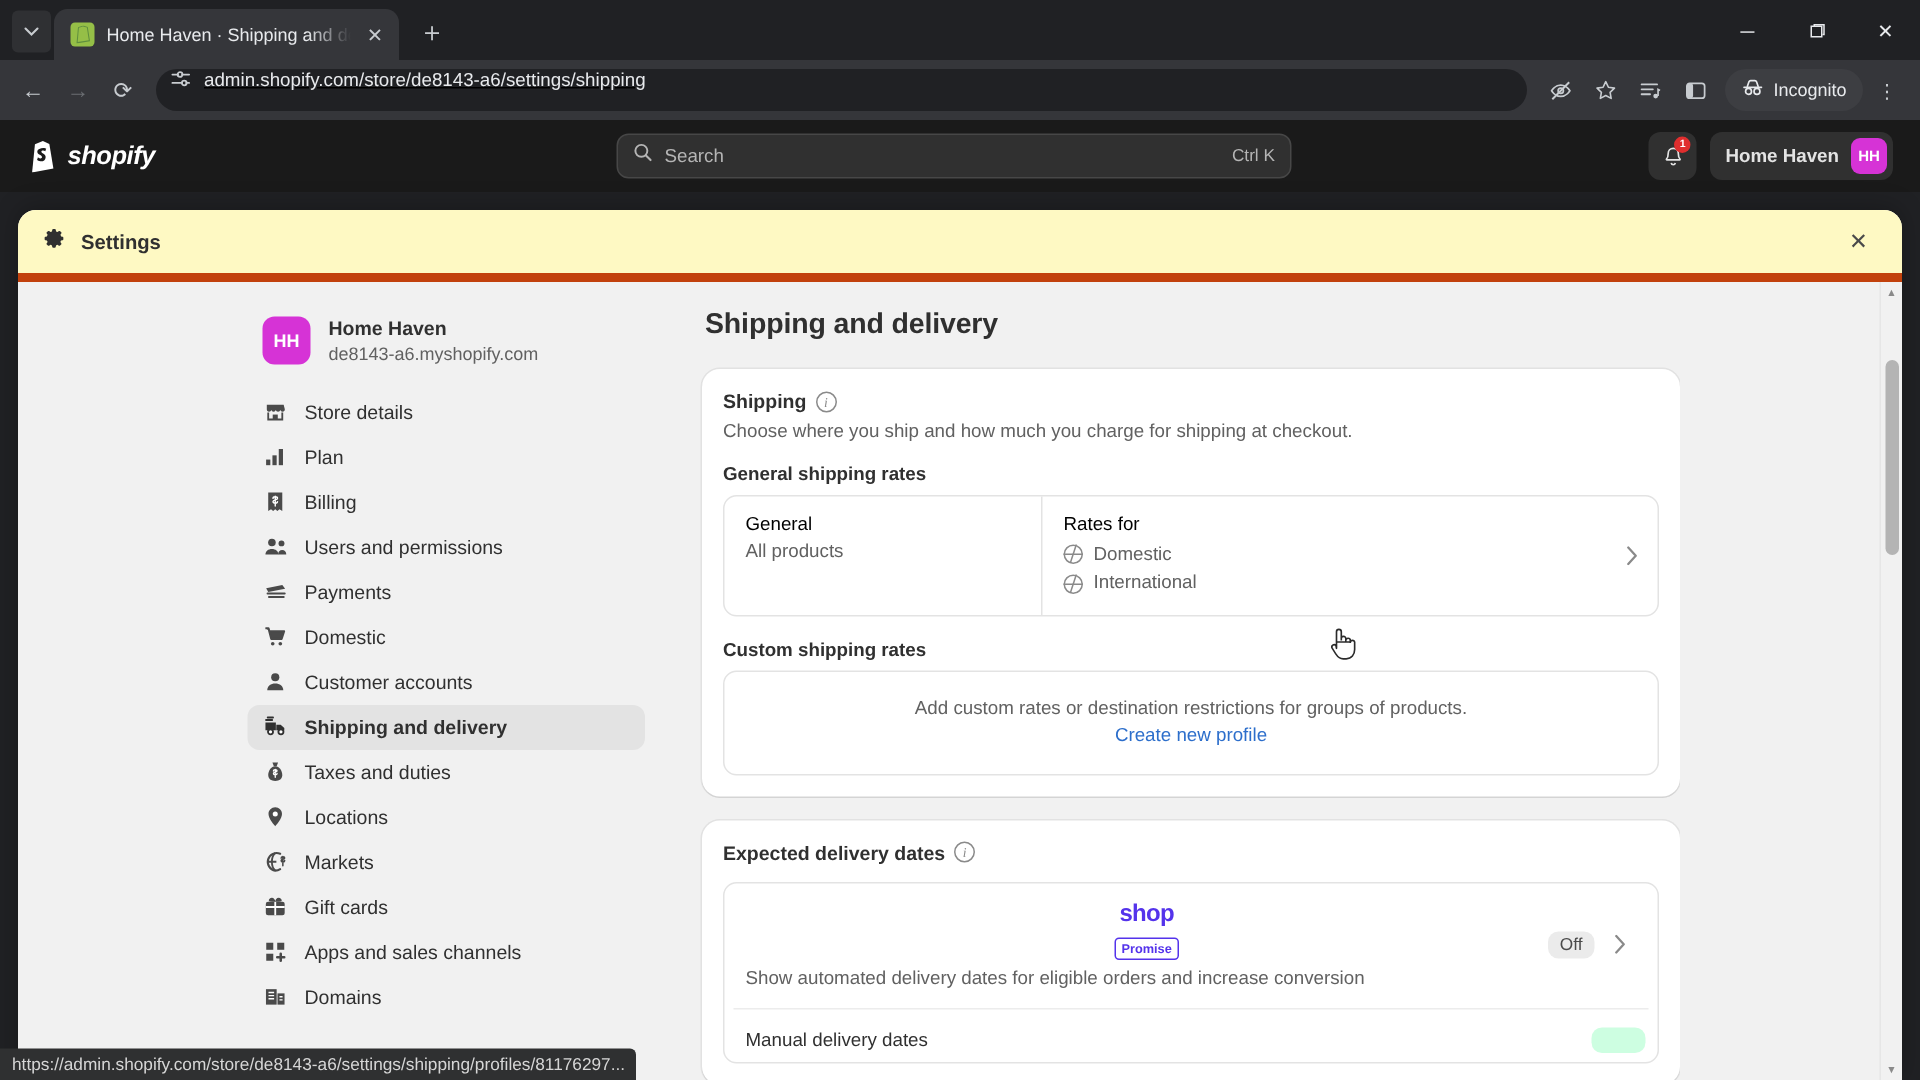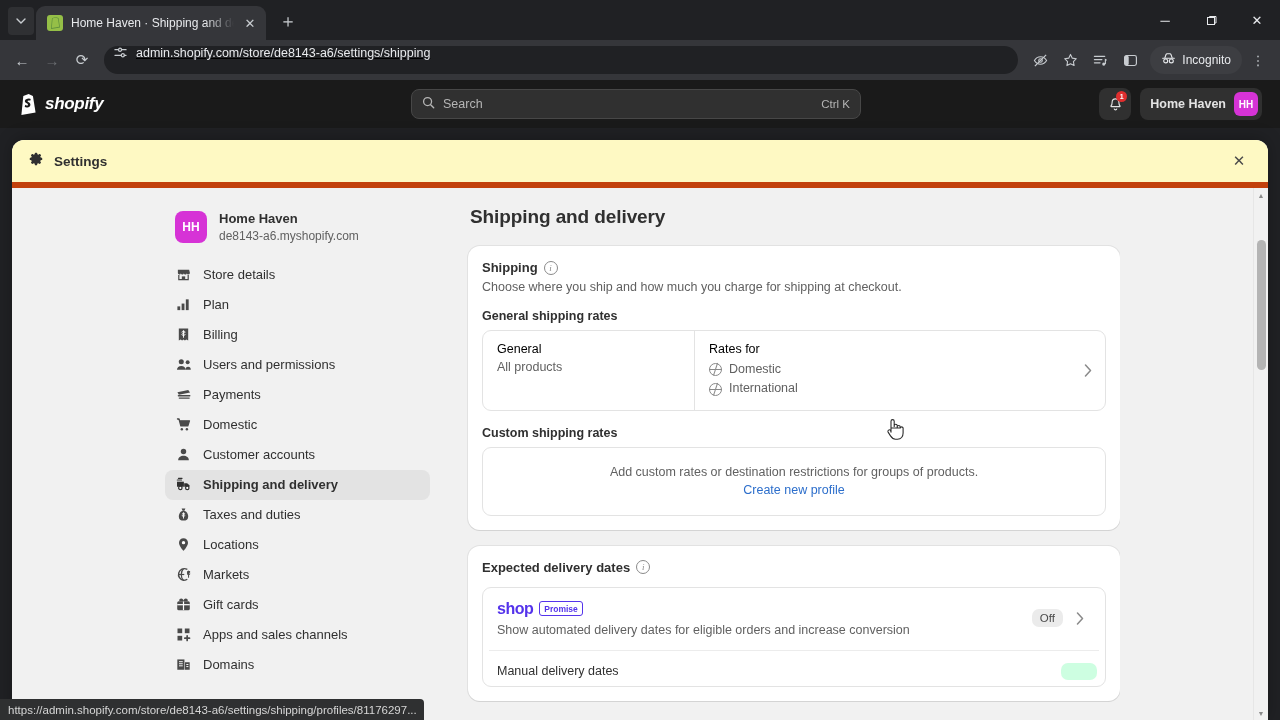--- a/index.html
+++ b/index.html
@@ -193,21 +193,21 @@
   .chev { color:#8a8a8a; font-size:14px; display:flex; align-items:center; padding:0 13px; }
 
   .empty-box {
     border:1px solid #e3e3e3; border-radius:9px; padding:17px 0; text-align:center;
   }
   .empty-text { font-size:12.5px; color:#616161; }
   .empty-link { font-size:12.5px; color:#2c6ecb; margin-top:4px; display:inline-block; }
 
   .promise-row { display:flex; align-items:center; border-bottom:1px solid #ececec; padding:10px 2px 13px 8px; }
   .promise-left { flex:1; }
-  .shop-logo { display:flex; align-items:center; gap:6px; margin-bottom:5px; }
+  .shop-logo { display:flex; align-items:center; gap:6px; margin-bottom:5px;flex-direction:column; }
   .shop-word { color:#5433eb; font-size:16px; font-weight:bold; letter-spacing:-0.5px; }
   .shop-tag { border:1px solid #5433eb; color:#5433eb; font-size:8.5px; border-radius:3px; padding:1.5px 4px; font-weight:600; }
   .promise-desc { font-size:12.5px; color:#616161; }
   .off-pill { background:#ebebeb; color:#4a4a4a; font-size:11.5px; border-radius:7px; padding:3px 8px; }
 
   .manual-row { display:flex; align-items:center; padding:12px 2px 6px 8px; }
   .manual-label { font-size:12.5px; color:#303030; flex:1; }
   .manual-badge { background:#cdfee1; border-radius:7px; width:36px; height:17px; }
 
   

